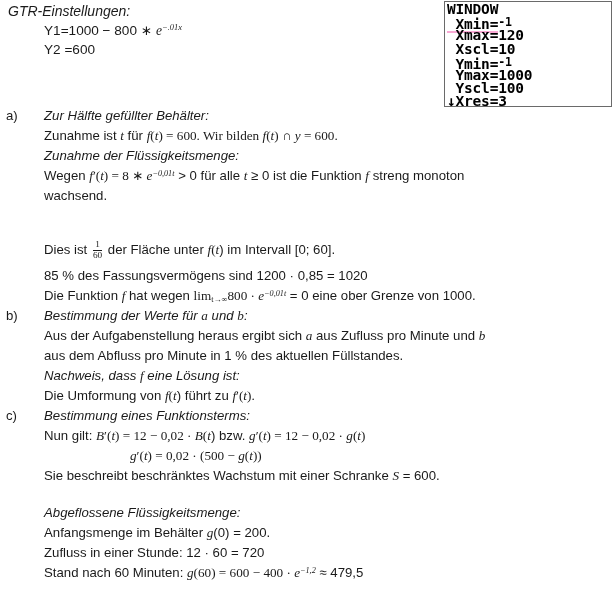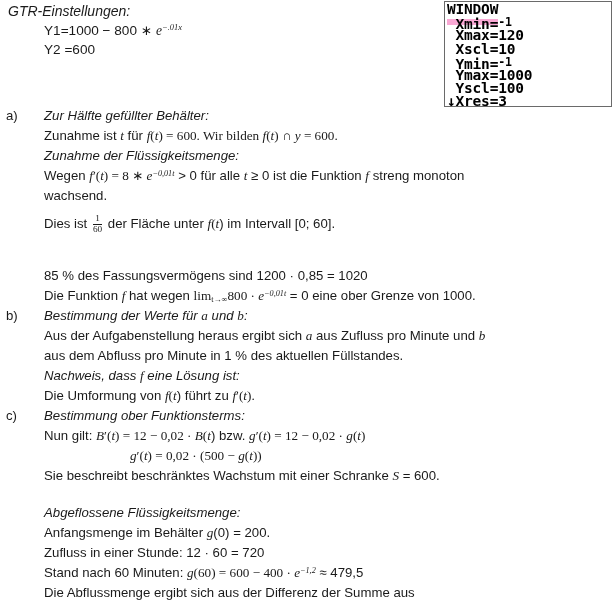--- a/index.html
+++ b/index.html
@@ -73,22 +73,22 @@
     font-weight: bold;
     line-height: 13.2px;
     letter-spacing: -0.2px;
     color: #000000;
     padding: 1px 0 0 2px;
     -webkit-font-smoothing: none;
   }
   .calc-row { white-space: pre; height: 13.2px; }
   .calc-head {
     display: inline-block;
-    border-bottom: 6px solid #f9a8d4;
-    padding-bottom: 4px;
+    border-bottom: 2px solid #f9a8d4;
+    padding-bottom: 16px;
     line-height: 12px;
   }
   .neg { font-size: 0.8em; vertical-align: 0.25em; }
 
   
   .row {
     position: absolute;
     white-space: nowrap;
     line-height: 20px;
   }
@@ -135,54 +135,53 @@
 
   <div class="row ind" style="top:126px"><span>Zunahme ist </span><span class="mi">t</span><span> für </span><span class="mi">f</span><span class="ms">(</span><span class="mi">t</span><span class="ms">) = 600. Wir bilden </span><span class="mi">f</span><span class="ms">(</span><span class="mi">t</span><span class="ms">) ∩ </span><span class="mi">y</span><span class="ms"> = 600.</span></div>
 
   <div class="row ind sect" style="top:146px">Zunahme der Flüssigkeitsmenge:</div>
 
   <div class="row ind" style="top:166px"><span>Wegen </span><span class="mi">f</span><span class="ms">′(</span><span class="mi">t</span><span class="ms">) = 8 ∗ </span><span class="mi">e</span><sup class="e mi">−0,01t</sup><span> &gt; 0 für alle </span><span class="mi">t</span><span> ≥ 0 ist die Funktion </span><span class="mi">f</span><span> streng monoton</span></div>
 
   <div class="row ind" style="top:186px">wachsend.</div>
 
 
-  <div class="row ind" style="top:214px"><span>Dies ist </span><span class="frac ms"><span class="num">1</span><span class="den">60</span></span><span> der Fläche unter </span><span class="mi">f</span><span class="ms">(</span><span class="mi">t</span><span>) im Intervall [0; 60].</span></div>
+  <div class="row ind" style="top:240px"><span>Dies ist </span><span class="frac ms"><span class="num">1</span><span class="den">60</span></span><span> der Fläche unter </span><span class="mi">f</span><span class="ms">(</span><span class="mi">t</span><span>) im Intervall [0; 60].</span></div>
 
 
   <div class="row ind" style="top:266px">85 %  des Fassungsvermögens sind 1200 · 0,85 = 1020</div>
 
   <div class="row ind" style="top:286px"><span>Die Funktion </span><span class="mi">f</span><span> hat wegen </span><span class="ms">lim</span><sub class="e ms">t→∞</sub><span class="ms">800 · </span><span class="mi">e</span><sup class="e mi">−0,01t</sup><span> = 0 eine ober Grenze von 1000.</span></div>
 
   <div class="row lbl" style="top:306px">b)</div>
   <div class="row ind" style="top:326px"><span>Aus der Aufgabenstellung heraus ergibt sich </span><span class="mi">a</span><span> aus Zufluss pro Minute und </span><span class="mi">b</span></div>
 
   <div class="row ind sect" style="top:306px"><span>Bestimmung der Werte für </span><span class="mi">a</span><span> und </span><span class="mi">b</span><span>:</span></div>
 
   <div class="row ind" style="top:346px">aus dem Abfluss pro Minute in 1 % des aktuellen Füllstandes.</div>
 
   <div class="row ind sect" style="top:366px"><span>Nachweis, dass </span><span class="mi">f</span><span> eine Lösung ist:</span></div>
 
   <div class="row ind" style="top:386px"><span>Die Umformung von </span><span class="mi">f</span><span class="ms">(</span><span class="mi">t</span><span>) führt zu </span><span class="mi">f</span><span class="ms">′(</span><span class="mi">t</span><span class="ms">).</span></div>
 
   <div class="row lbl" style="top:406px">c)</div>
-  <div class="row ind sect" style="top:406px">Bestimmung ober Funktionsterms:</div>
+  <div class="row ind sect" style="top:406px">Bestimmung eines Funktionsterms:</div>
 
   <div class="row ind" style="top:426px"><span>Nun gilt:  </span><span class="mi">B</span><span class="ms">′(</span><span class="mi">t</span><span class="ms">) = 12 − 0,02 · </span><span class="mi">B</span><span class="ms">(</span><span class="mi">t</span><span>) bzw.  </span><span class="mi">g</span><span class="ms">′(</span><span class="mi">t</span><span class="ms">) = 12 − 0,02 · </span><span class="mi">g</span><span class="ms">(</span><span class="mi">t</span><span class="ms">)</span></div>
 
   <div class="row ind2" style="top:446px"><span class="mi">g</span><span class="ms">′(</span><span class="mi">t</span><span class="ms">) = 0,02 · (500 − </span><span class="mi">g</span><span class="ms">(</span><span class="mi">t</span><span class="ms">))</span></div>
 
   <div class="row ind" style="top:466px"><span>Sie beschreibt beschränktes Wachstum mit einer Schranke </span><span class="mi">S</span><span> = 600.</span></div>
 
 
 
   <div class="row ind sect" style="top:503px">Abgeflossene Flüssigkeitsmenge:</div>
 
   <div class="row ind" style="top:523px"><span>Anfangsmenge im Behälter </span><span class="mi">g</span><span>(0) = 200.</span></div>
 
   <div class="row ind" style="top:543px">Zufluss in einer Stunde: 12 · 60 = 720</div>
 
   <div class="row ind" style="top:563px"><span>Stand nach 60 Minuten: </span><span class="mi">g</span><span class="ms">(60) = 600 − 400 · </span><span class="mi">e</span><sup class="e mi">−1,2</sup><span> ≈ 479,5</span></div>
 
-  <div class="row ind" style="top:583px">Die Abflussmenge ergibt sich aus der Differenz der Summe aus</div>
 
   <div class="row ind" style="top:603px">Anfangsmenge und Zufluss und dem Stand nach 60 Minuten.</div>
 
 </div>
 
 </body></html>

